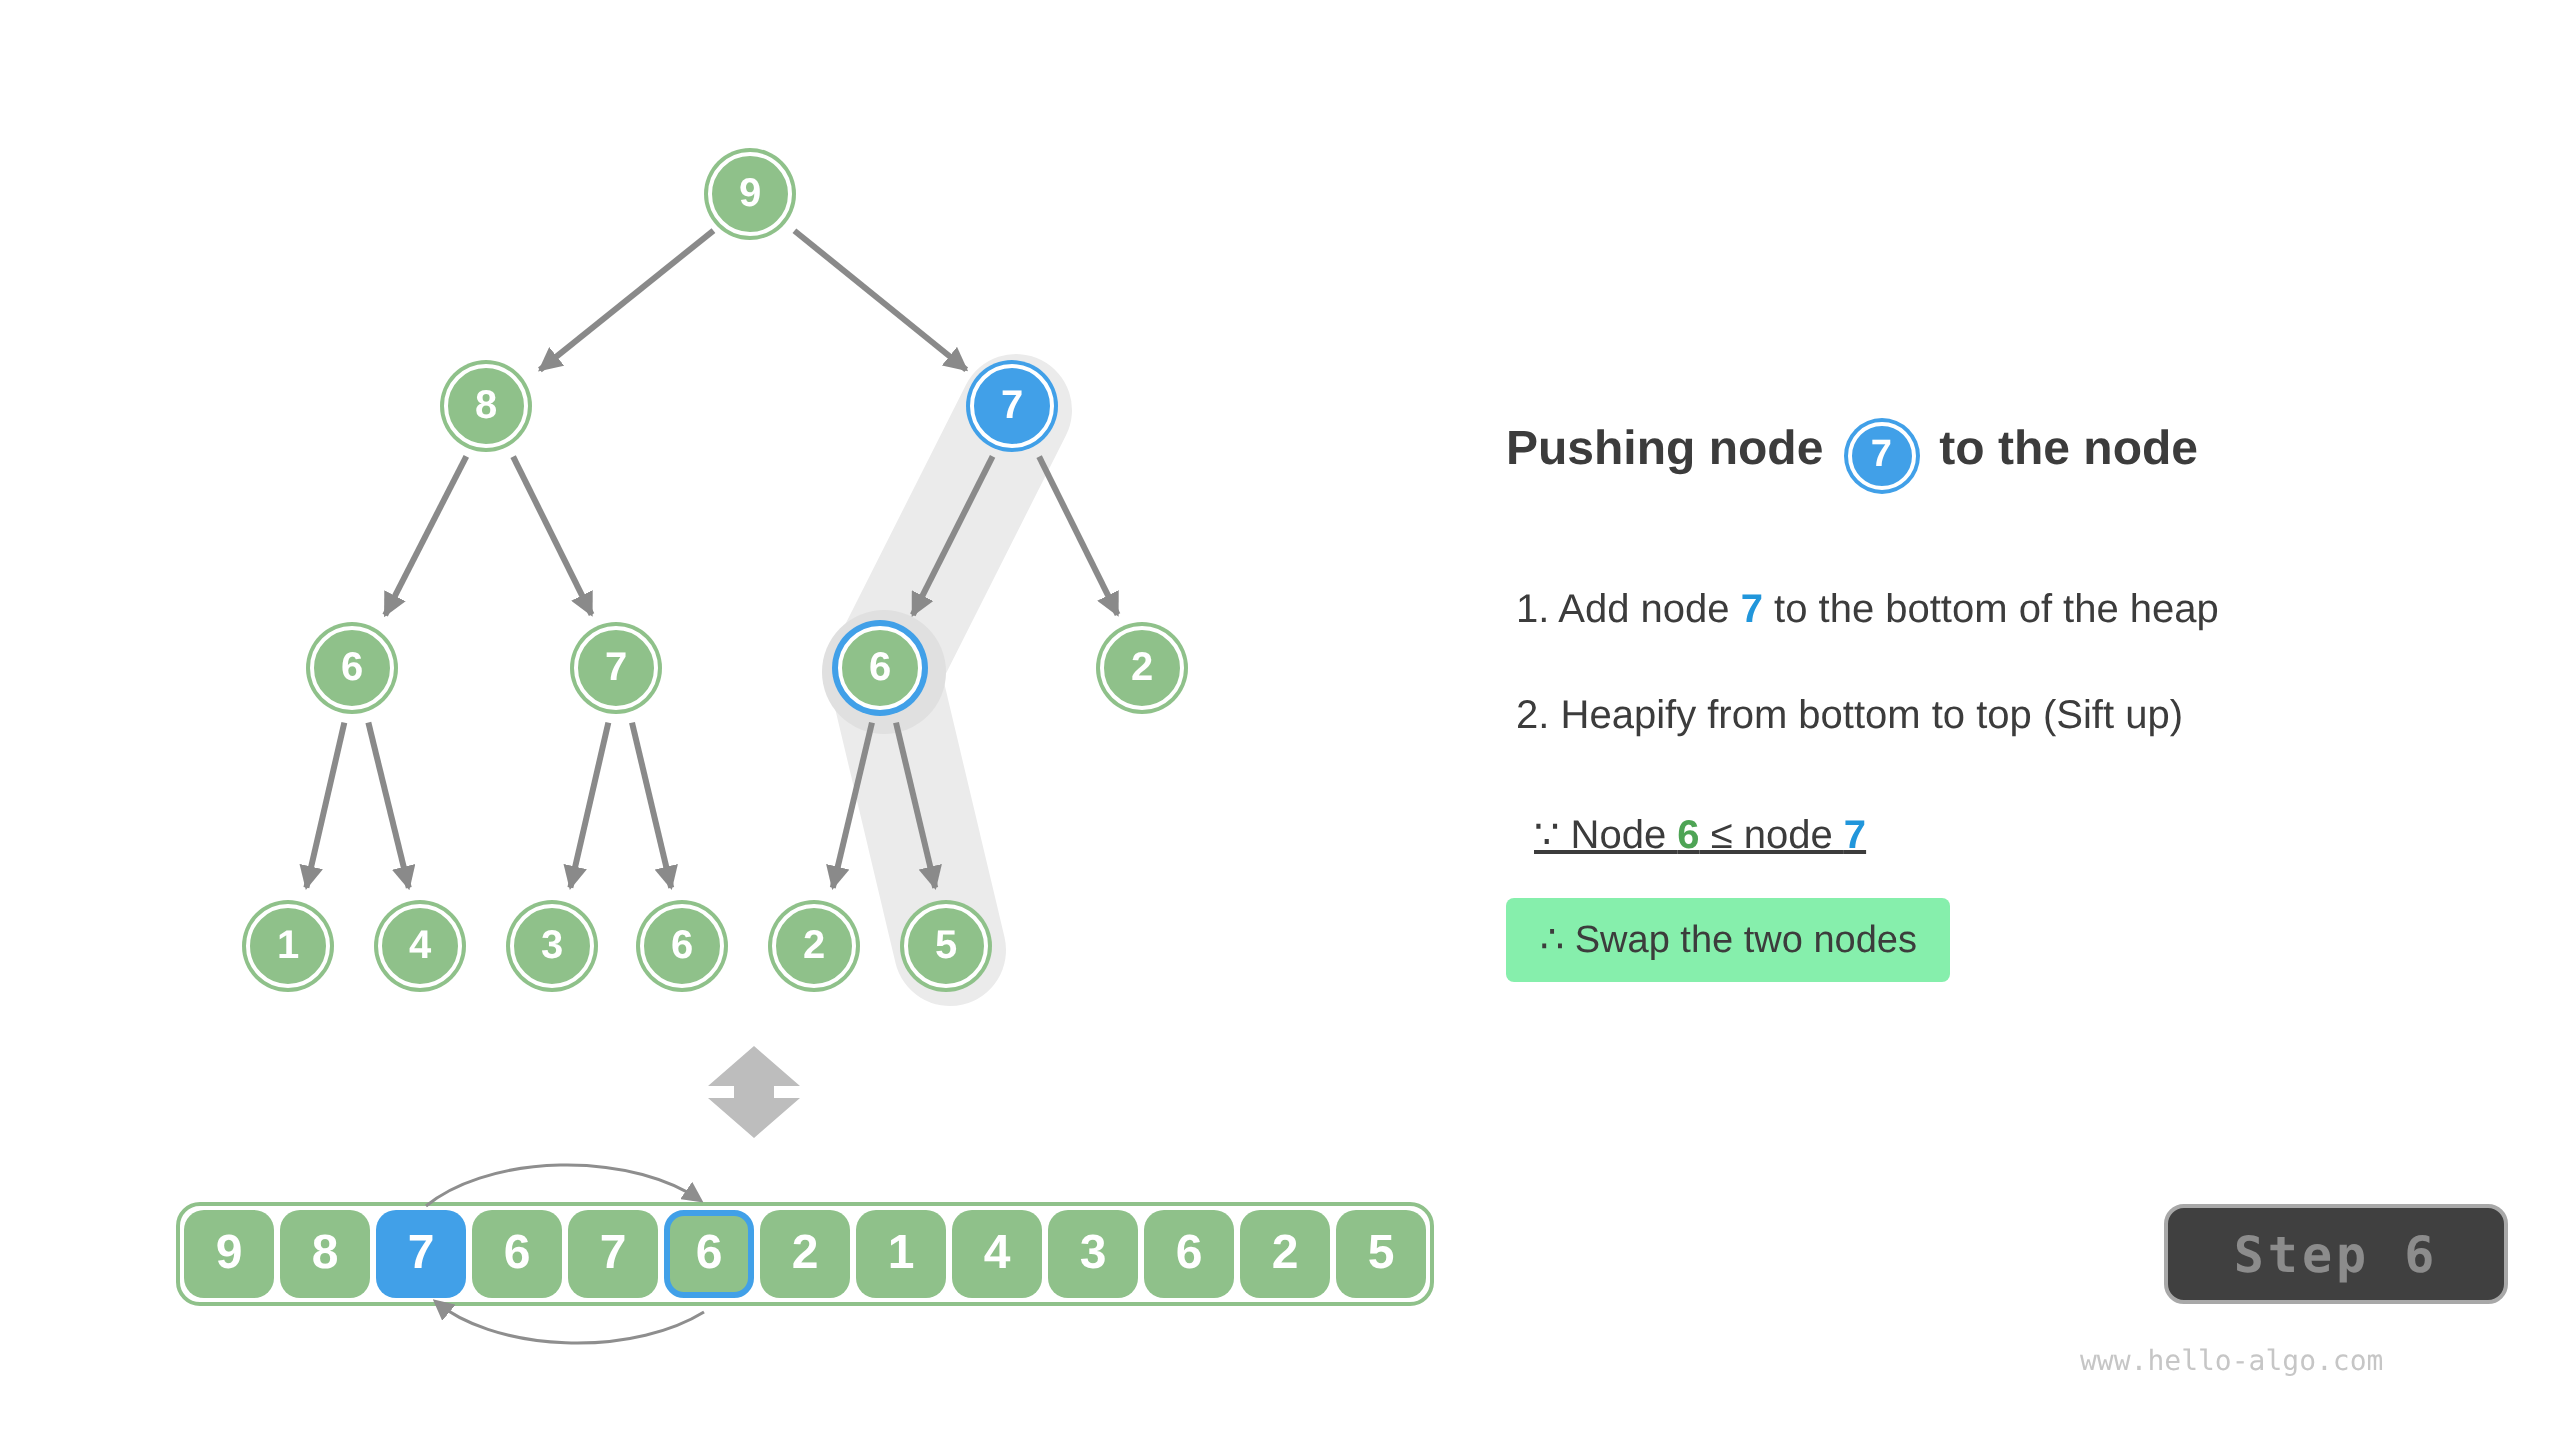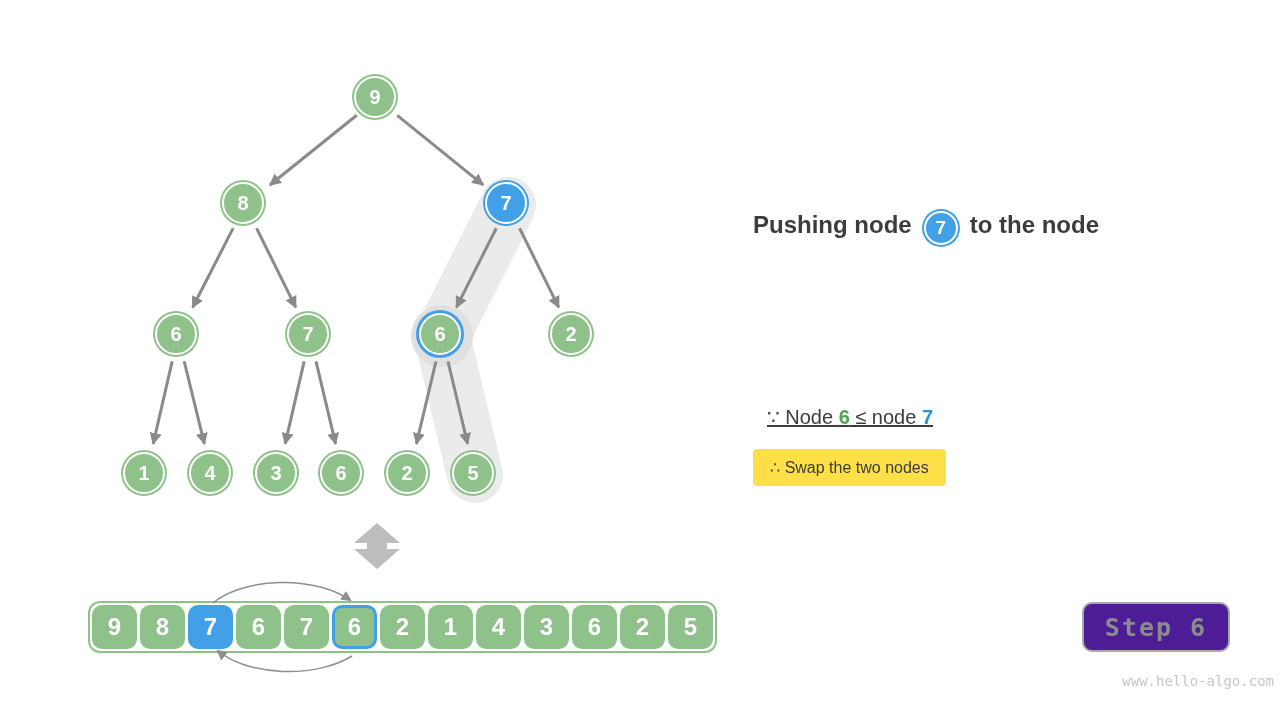--- a/index.html
+++ b/index.html
@@ -25,43 +25,43 @@
                  display:flex; font-size:24px; font-weight:bold; color:#3C3C3C; }
   .badge { display:inline-flex; align-items:center; justify-content:center;
            width:34px; height:34px; border-radius:50%; background:#41A0E8;
            border:2px solid #fff; box-shadow:0 0 0 2px #41A0E8;
            color:#fff; font-size:19px; font-weight:bold; margin:0 12px; }
   #instructions { position:absolute; left:758px; top:292px; z-index:2; }
   .instr-line { font-size:20px; color:#3C3C3C; line-height:26px; margin-bottom:27px; white-space:nowrap; }
   #because-line { position:absolute; left:767px; top:405px; z-index:2;
                   font-size:20px; color:#3C3C3C; white-space:nowrap;text-decoration:underline; }
   #therefore-box { position:absolute; left:753px; top:449px; z-index:2;
-                   background:#fde047; border-radius:4px; padding:9px 17px;
-                   font-size:16px; color:#3C3C3C; white-space:nowrap; }
+                   background:#86efac; border-radius:4px; padding:9px 17px;
+                   font-size:19px; color:#3C3C3C; white-space:nowrap; }
   .c-blue  { color:#2196DB; font-weight:bold; }
   .c-green { color:#4EA455; font-weight:bold; }
 
   
   #array-box { position:absolute; left:88px; top:601px; z-index:2;
                display:flex; gap:3px; padding:2px; border:2px solid #8FC18A;
                border-radius:12px; background:transparent; }
   .cell { width:45px; height:44px; border-radius:10px; background:#8FC18A;
           display:flex; align-items:center; justify-content:center;
           color:#fff; font-size:24px; font-weight:bold; }
   .cell.fill-blue { background:#41A0E8; }
   .cell.border-blue { border:3px solid #41A0E8; }
 
   
-  #step-button { position:absolute; left:1082px; top:602px; width:148px; height:50px; z-index:2;
-                 border:2px solid #A8A8A8; border-radius:10px; background:#4c1d95;
+  #step-button { position:absolute; left:1082px; top:602px; width:172px; height:50px; z-index:2;
+                 border:2px solid #A8A8A8; border-radius:10px; background:#404040;
                  display:flex; align-items:center; justify-content:center;
                  font-family:"DejaVu Sans Mono", monospace; font-size:25px; font-weight:bold;
                  letter-spacing:2px; color:#8C8C8C; cursor:pointer; }
-  #watermark { position:absolute; left:1104px; top:673px; width:170px; z-index:2;
-               text-align:right; font-family:"DejaVu Sans Mono", monospace;
+  #watermark { position:absolute; left:1040px; top:673px; width:170px; z-index:2;
+               text-align:left; font-family:"DejaVu Sans Mono", monospace;
                font-size:14px; color:#C6C6C6; }
 </style>
 </head>
 <body>
 
 <div id="canvas">
 
   <svg id="layer-under" class="layer" width="1280" height="720">
     <defs>
       <marker id="arrowhead" viewBox="0 0 10 10" refX="9" refY="5" markerWidth="4" markerHeight="4" orient="auto-start-reverse">
@@ -106,20 +106,22 @@
     </div>
 
   <div class="panel-title">
     <span>Pushing node</span>
     <span class="badge">
       <span>7</span>
     </span>
     <span>to the node</span>
   </div>
   <div id="instructions">
+      <div class="instr-line"><span>1. </span><span>Add node </span><span class="c-blue">7</span><span> to the bottom of the heap</span></div>
+      <div class="instr-line"><span>2. </span><span>Heapify from bottom to top (Sift up)</span></div>
     </div>
   <div id="because-line"><span>∵ Node </span><span class="c-green">6</span><span> ≤ node </span><span class="c-blue">7</span></div>
   <div id="therefore-box">∴ Swap the two nodes</div>
 
   <div id="array-box">
       <div class="cell">9</div>
       <div class="cell">8</div>
       <div class="cell fill-blue">7</div>
       <div class="cell">6</div>
       <div class="cell">7</div>

